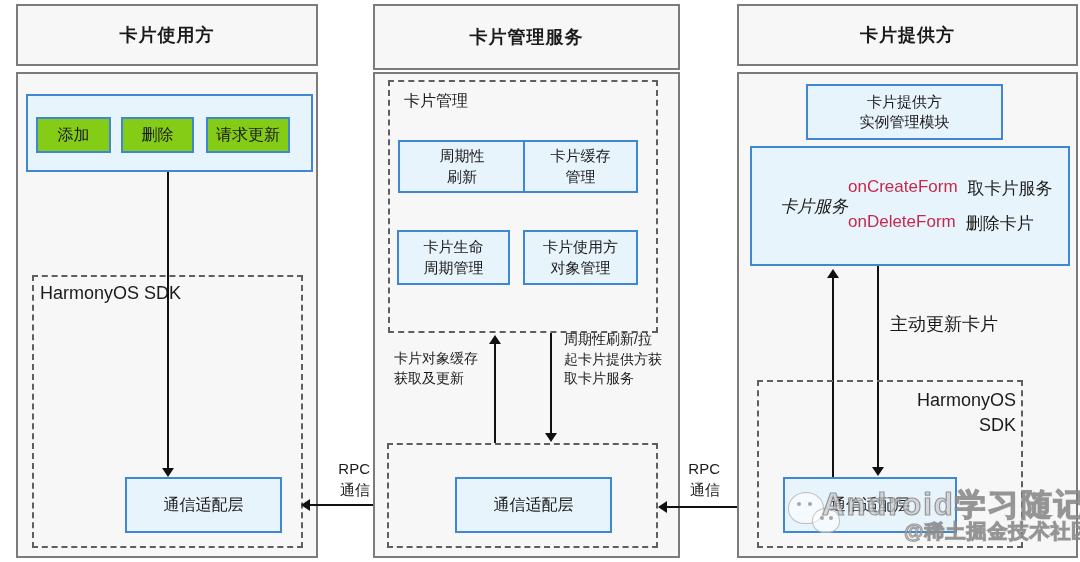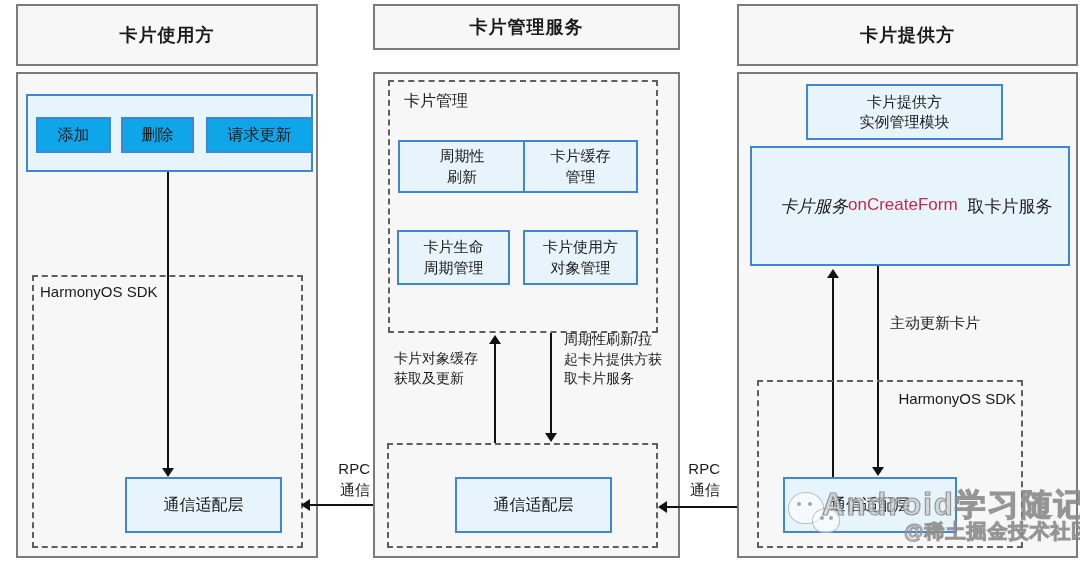--- a/index.html
+++ b/index.html
@@ -8,23 +8,23 @@
   .canvas { position:relative; width:1080px; height:562px; background:#fff; overflow:hidden; }
 
   .panel { position:absolute; background:#f7f7f8; border:2px solid #7b7b7b; }
   .header { position:absolute; background:#f7f7f8; border:2px solid #7b7b7b;
             display:flex; align-items:center; justify-content:center;
             font-size:18px; font-weight:bold; letter-spacing:1px; }
   .dashed { position:absolute; border:2px dashed #5f5f5f; }
   .bluebox { position:absolute; background:#e8f4fc; border:2px solid #3f87d2;
              display:flex; align-items:center; justify-content:center;
              text-align:center; font-size:16px; line-height:1.35; white-space:pre-line; }
-  .whitebox { position:absolute; background:#0ea5e9; border:2px solid #3f87d2;
+  .whitebox { position:absolute; background:#84cc16; border:2px solid #3f87d2;
               display:flex; align-items:center; justify-content:center; font-size:16px; }
-  .lbl { position:absolute; font-size:15px; line-height:1.4; white-space:pre-line; }
+  .lbl { position:absolute; font-size:18px; line-height:1.4; white-space:pre-line; }
   .lbl-sm { font-size:14px; }
   .vline { position:absolute; width:2px; background:#111; }
   .hline { position:absolute; height:2px; background:#111; }
   .ah-up    { position:absolute; width:0; height:0; border-left:6px solid transparent; border-right:6px solid transparent; border-bottom:9px solid #111; }
   .ah-down  { position:absolute; width:0; height:0; border-left:6px solid transparent; border-right:6px solid transparent; border-top:9px solid #111; }
   .ah-left  { position:absolute; width:0; height:0; border-top:6px solid transparent; border-bottom:6px solid transparent; border-right:9px solid #111; }
   .ah-right { position:absolute; width:0; height:0; border-top:6px solid transparent; border-bottom:6px solid transparent; border-left:9px solid #111; }
 
   .service-box { position:absolute; background:#e8f4fc; border:2px solid #3f87d2;
                  display:flex; align-items:center; }
@@ -55,41 +55,41 @@
   </div>
   <div class="panel" style="left:16px; top:72px; width:302px; height:486px;"></div>
 
   <div class="bluebox" style="left:26px; top:94px; width:287px; height:78px;"></div>
   <div class="whitebox" style="left:36px; top:117px; width:75px; height:36px;">
     <span>添加</span>
   </div>
   <div class="whitebox" style="left:121px; top:117px; width:73px; height:36px;">
     <span>删除</span>
   </div>
-  <div class="whitebox" style="left:206px; top:117px; width:107px; height:36px;">
+  <div class="whitebox" style="left:206px; top:117px; width:84px; height:36px;">
     <span>请求更新</span>
   </div>
 
   <div class="dashed" style="left:32px; top:275px; width:271px; height:273px;"></div>
   <div class="lbl" style="left:40px; top:281px;">HarmonyOS SDK</div>
 
   <div class="vline" style="left:167px; top:172px; height:298px;"></div>
   <div class="ah-down" style="left:162px; top:468px;"></div>
 
   <div class="bluebox" style="left:125px; top:477px; width:157px; height:56px;">
     <span>通信适配层</span>
   </div>
 
   <div class="rpc-label" style="left:324px; top:458px; width:46px;">RPC
 通信</div>
   <div class="hline" style="left:305px; top:504px; width:84px;"></div>
   <div class="ah-left" style="left:301px; top:499px;"></div>
   <div class="ah-right" style="left:385px; top:499px;"></div>
 
-  <div class="header" style="left:373px; top:4px; width:307px; height:46px;">
+  <div class="header" style="left:373px; top:4px; width:307px; height:66px;">
     <span>卡片管理服务</span>
   </div>
   <div class="panel" style="left:373px; top:72px; width:307px; height:486px;"></div>
 
   <div class="dashed" style="left:388px; top:80px; width:270px; height:253px;"></div>
   <div class="lbl" style="left:404px; top:90px; font-size:16px;">卡片管理</div>
 
   <div class="bluebox" style="left:398px; top:140px; width:128px; height:53px; font-size:15px;">
     <span>周期性
 刷新</span>
@@ -139,20 +139,24 @@
 实例管理模块</span>
   </div>
 
   <div class="service-box" style="left:750px; top:146px; width:320px; height:120px;">
     <div class="service-label">卡片服务</div>
     <div class="method-list">
       <div class="method-row">
         <span class="method-name">onCreateForm</span>
         <span>取卡片服务</span>
       </div>
+      <div class="method-row">
+        <span class="method-name">onDeleteForm</span>
+        <span>删除卡片</span>
+      </div>
     </div>
   </div>
 
   <div class="vline" style="left:832px; top:277px; height:200px;"></div>
   <div class="ah-up" style="left:827px; top:269px;"></div>
 
   <div class="vline" style="left:877px; top:266px; height:202px;"></div>
   <div class="ah-down" style="left:872px; top:467px;"></div>
 
   <div class="lbl" style="left:890px; top:312px;">主动更新卡片</div>

